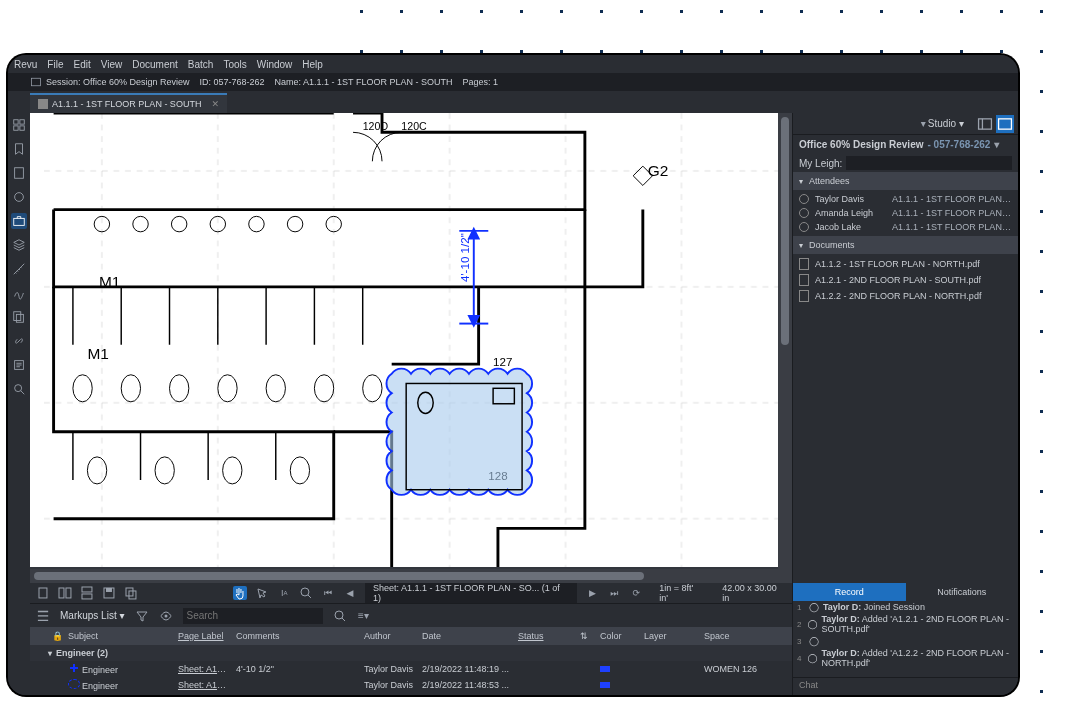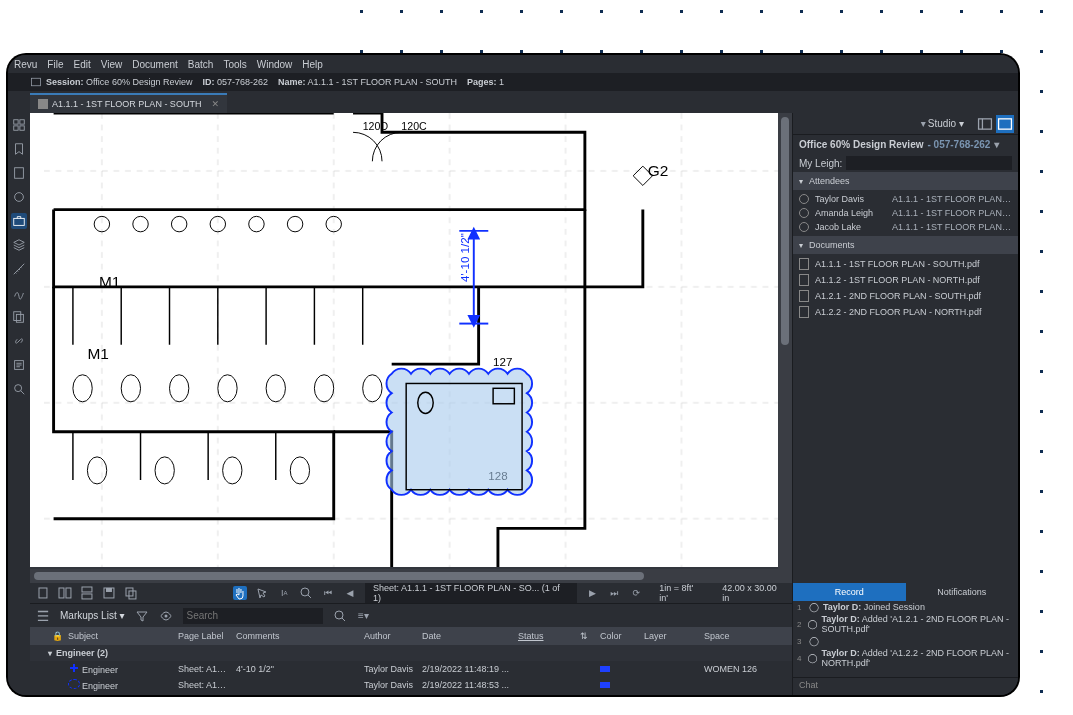--- a/index.html
+++ b/index.html
@@ -8,21 +8,21 @@
 .dots-bg { position: absolute; top: 0; left: 0; width: 1073px; height: 715px; pointer-events: none; }
 .dots-bg .d { position: absolute; width: 3px; height: 3px; background: #0f2d52; }
 
 .frame { position: absolute; top: 55px; left: 8px; width: 1010px; height: 640px; border-radius: 18px; background: #2a2d33; box-shadow: 0 0 0 2px #000; overflow: hidden; }
 
 .menubar { height: 18px; background: #2a2d33; display: flex; align-items: center; padding: 0 6px; font-size: 10px; color: #c9cdd3; }
 .menubar span { margin-right: 10px; cursor: pointer; }
 
 .sessionbar { height: 18px; background: #1d1f24; display: flex; align-items: center; padding-left: 22px; font-size: 9px; color: #c9cdd3; }
 .sessionbar .ico { width: 12px; height: 12px; margin-right: 4px; }
-.sessionbar b { font-weight: 700; margin-top: 29px; }
+.sessionbar b { font-weight: 400; margin-top: 29px; }
 .sessionbar .chunk { margin-right: 10px; }
 
 .tabbar { height: 22px; background: #2a2d33; display: flex; align-items: center; padding-left: 22px; }
 .tab { height: 20px; background: #32363d; display: flex; align-items: center; padding: 0 8px; font-size: 9px; color: #d4d8de; border-top: 2px solid #3a7bb8; margin-top: 2px;}
 .tab .doc-ico { width: 10px; height: 10px; background: #888; margin-right: 4px; }
 .tab .close { margin-left: 10px; color: #888; cursor: pointer; }
 
 .body-area { display: flex; height: calc(100% - 58px); }
 
 .left-rail { width: 22px; background: #2a2d33; display: flex; flex-direction: column; align-items: center; padding-top: 4px; gap: 8px; }
@@ -45,21 +45,21 @@
 .viewbar .spacer { flex:1; }
 .viewbar .sheet-nav { background:#1d1f24; padding:16px 8px; border-radius:2px; }
 
 .markupbar { height: 24px; background: #2a2d33; display:flex; align-items:center; font-size:10px; color:#d4d8de; padding:0 6px; gap:10px; border-top:1px solid #1a1c20;}
 .markupbar .search { flex:0 0 140px; height:16px; background:#1d1f24; border:none; color:#c9cdd3; font-size:10px; padding:0 4px;}
 .markupbar .ico { width:14px; height:14px; color:#9ba2ad; cursor:pointer; display:flex; align-items:center; justify-content:center;}
 .markupbar .ham { font-size: 14px; }
 
 .grid-head { height:18px; background:#3e424b; display:flex; font-size:9px; color:#c1c6ce; align-items:center; }
 .grid-head > div, .grid-row > div { padding:0 4px; overflow:hidden; white-space:nowrap; text-overflow:ellipsis; }
-.col-exp{width:18px;} .col-b{width:16px;} .col-sub{width:110px;} .col-pl{width:58px;} .col-cm{width:128px;} .col-au{width:58px;} .col-dt{width:96px;} .col-st{width:62px;text-decoration:underline;} .col-so{width:20px;} .col-co{width:44px;} .col-ly{width:60px;} .col-sp{width:80px;}
+.col-exp{width:18px;} .col-b{width:16px;} .col-sub{width:110px;} .col-pl{width:58px;text-decoration:underline;} .col-cm{width:128px;} .col-au{width:58px;} .col-dt{width:96px;} .col-st{width:62px;text-decoration:underline;} .col-so{width:20px;} .col-co{width:44px;} .col-ly{width:60px;} .col-sp{width:80px;}
 .grid-body { background:#2a2d33; font-size:9px; color:#c9cdd3; overflow:hidden; height: 50px;}
 .grid-group { height:16px; display:flex; align-items:center; padding-left:18px; background:#2e3138; font-weight:600;}
 .grid-group .chev { margin-right:4px; font-size:8px;}
 .grid-row { height:16px; display:flex; align-items:center; }
 .grid-row .ico-mk { width:12px; height:10px; margin-right:2px; display:inline-block;}
 .color-dot { width:10px; height:6px; background:#1e40ff; display:inline-block;}
 
 .right-panel { width: 226px; background: #2a2d33; display:flex; flex-direction:column; font-size:10px; color:#c9cdd3; border-left:1px solid #1a1c20;}
 .rp-top { height:22px; display:flex; align-items:center; justify-content:flex-end; padding:0 4px; gap:2px; border-bottom:1px solid #1a1c20;}
 .rp-top .drop { font-size:10px; color:#c9cdd3; margin-right:10px; cursor:pointer;}
@@ -804,24 +804,20 @@
             <span class="loc">A1.1.1 - 1ST FLOOR PLAN - SO</span>
           </div>
         </div>
       <div class="rp-section-head">
           <span class="chev">▾</span>
           <span>Documents</span>
         </div>
       <div class="rp-list" id="documents-list">
           <div class="rp-doc-row">
             <span class="dico"></span>
-            <span>A1.1.1 - 1ST FLOOR PLAN - SOUTH.pdf</span>
-          </div>
-          <div class="rp-doc-row">
-            <span class="dico"></span>
             <span>A1.1.2 - 1ST FLOOR PLAN - NORTH.pdf</span>
           </div>
           <div class="rp-doc-row">
             <span class="dico"></span>
             <span>A1.2.1 - 2ND FLOOR PLAN - SOUTH.pdf</span>
           </div>
           <div class="rp-doc-row">
             <span class="dico"></span>
             <span>A1.2.2 - 2ND FLOOR PLAN - NORTH.pdf</span>
           </div>

